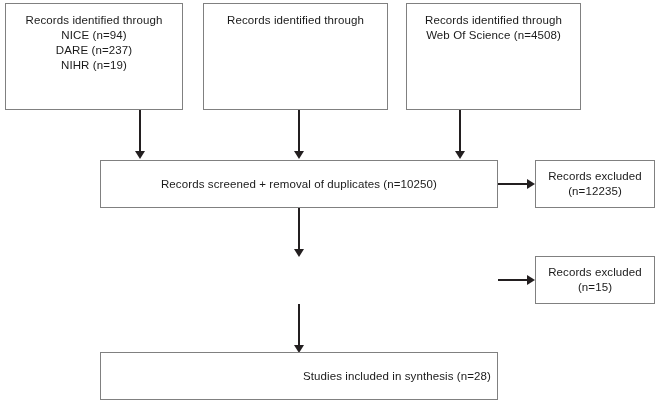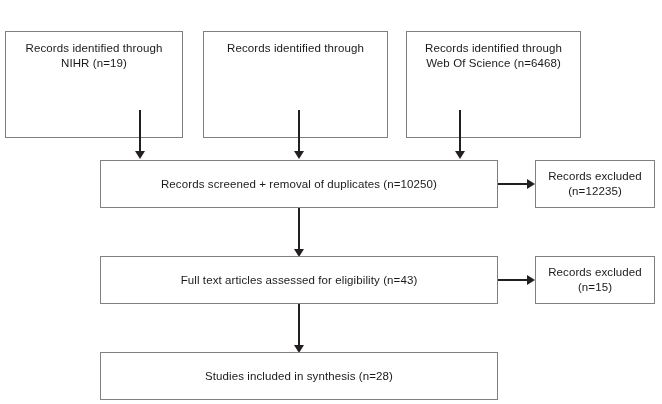--- a/index.html
+++ b/index.html
@@ -35,21 +35,20 @@
     padding: 0 6px;
     box-sizing: border-box;
   }
   .node .line {
     display: block;
     white-space: nowrap;
   }
   
   .source {
     align-items: flex-start;
-    margin-top: 28px;
   }
   .source .lines {
     padding-top: 9px;
   }
   
   .arrow {
     position: absolute;
   }
   .arrow .shaft-v {
     position: absolute;
@@ -83,34 +82,36 @@
   }
 </style>
 </head>
 <body>
 
 <div id="canvas">
 
   <div class="node source" style="left:5px; top:3px; width:178px; height:107px;">
     <div class="lines">
       <span class="line">Records identified through</span>
+      <span class="line">NICE (n=94)</span>
+      <span class="line">DARE (n=237)</span>
       <span class="line">NIHR (n=19)</span>
     </div>
   </div>
 
   <div class="node source" style="left:203px; top:3px; width:185px; height:107px;">
     <div class="lines">
       <span class="line">Records identified through</span>
     </div>
   </div>
 
   <div class="node source" style="left:406px; top:3px; width:175px; height:107px;">
     <div class="lines">
       <span class="line">Records identified through</span>
-      <span class="line">Web Of Science (n=6468)</span>
+      <span class="line">Web Of Science (n=4508)</span>
     </div>
   </div>
 
   <div class="arrow" style="left:135px; top:110px; width:10px; height:50px;">
     <div class="shaft-v" style="left:4px; top:0; height:42px;"></div>
     <div class="head-down" style="left:0; top:41px;"></div>
   </div>
 
   <div class="arrow" style="left:294px; top:110px; width:10px; height:50px;">
     <div class="shaft-v" style="left:4px; top:0; height:42px;"></div>
@@ -138,42 +139,37 @@
       <span class="line">Records excluded</span>
       <span class="line">(n=12235)</span>
     </div>
   </div>
 
   <div class="arrow" style="left:294px; top:208px; width:10px; height:50px;">
     <div class="shaft-v" style="left:4px; top:0; height:42px;"></div>
     <div class="head-down" style="left:0; top:41px;"></div>
   </div>
 
-  <div class="node" style="left:100px; top:256px; width:398px; height:48px;">
-    <div class="lines">
-      <span class="line">Full text articles assessed for eligibility (n=43)</span>
-    </div>
-  </div>
 
   <div class="arrow" style="left:498px; top:275px; width:38px; height:10px;">
     <div class="shaft-h" style="left:0; top:4px; width:30px;"></div>
     <div class="head-right" style="left:29px; top:0;"></div>
   </div>
 
   <div class="node" style="left:535px; top:256px; width:120px; height:48px;">
     <div class="lines">
       <span class="line">Records excluded</span>
       <span class="line">(n=15)</span>
     </div>
   </div>
 
   <div class="arrow" style="left:294px; top:304px; width:10px; height:50px;">
     <div class="shaft-v" style="left:4px; top:0; height:42px;"></div>
     <div class="head-down" style="left:0; top:41px;"></div>
   </div>
 
-  <div class="node" style="left:100px; top:352px; width:398px; height:48px;">
+  <div class="node" style="left:100px; top:352px; width:398px; height:48px;text-align:right;">
     <div class="lines">
       <span class="line">Studies included in synthesis (n=28)</span>
     </div>
   </div>
 
 </div>
 
 </body></html>

